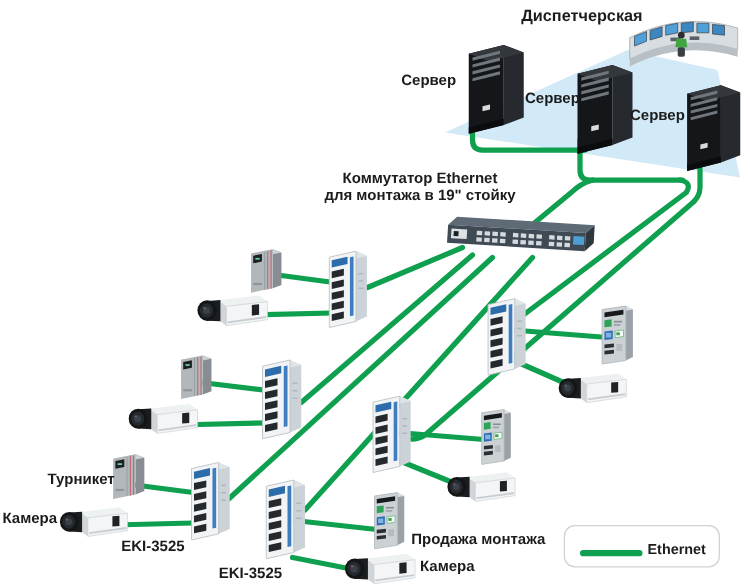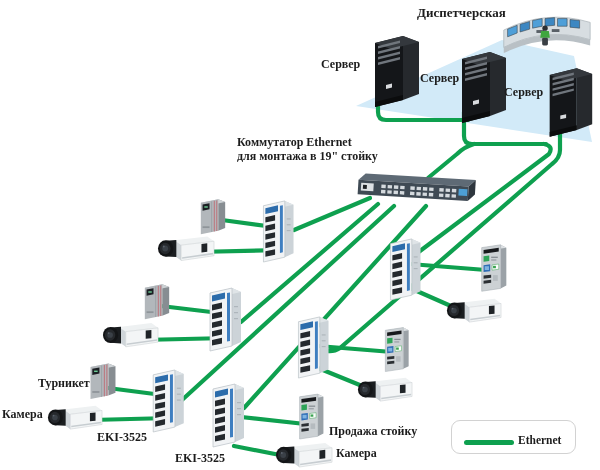--- a/index.html
+++ b/index.html
@@ -1,23 +1,23 @@
 <!DOCTYPE html>
 <html><head>
 <meta charset="utf-8">
 <style>
   html,body{margin:0;padding:0;background:#fff;}
   .stage{position:relative;width:600px;height:470px;background:#ffffff;overflow:hidden;
-         font-family:Liberation Serif, serif;}
+         font-family:Liberation Sans, sans-serif;}
   .layer{position:absolute;left:0;top:0;}
   .dev{position:absolute;}
   .dev svg{display:block;width:100%;height:100%;overflow:visible;}
   .lbl{position:absolute;color:#1c1c1c;font-size:12px;font-weight:700;white-space:nowrap;line-height:1.15;}
   .lbl.big{font-size:13px;}
-  .lbl.center{}
+  .lbl.center{text-align:center;margin-left:19px;}
   .lbl .line{display:block;}
   .legend{position:absolute;left:451px;top:420px;width:125px;height:34px;background:#fff;
           border:1.6px solid #d2d2d2;border-radius:9px;box-sizing:border-box;}
   .legend-line{position:absolute;left:12px;top:19px;width:50px;height:4.5px;border-radius:3px;background:#0ea04f;}
   .legend-text{position:absolute;left:66px;top:13px;font-size:11.5px;font-weight:700;color:#1c1c1c;}
 </style>
 </head>
 <body>
 
 <div class="stage">
@@ -307,21 +307,21 @@
   <div class="lbl" style="left:420px;top:72px">Сервер</div>
   <div class="lbl" style="left:504px;top:86px">Сервер</div>
   <div class="lbl center" style="left:237px;top:136px;width:160px">
     <span class="line">Коммутатор Ethernet</span>
     <span class="line">для монтажа в 19" стойку</span>
   </div>
   <div class="lbl" style="left:38px;top:377px">Турникет</div>
   <div class="lbl" style="left:2px;top:408px">Камера</div>
   <div class="lbl" style="left:97px;top:431px">EKI-3525</div>
   <div class="lbl" style="left:175px;top:452px">EKI-3525</div>
-  <div class="lbl" style="left:329px;top:425px">Продажа стойку</div>
+  <div class="lbl" style="left:329px;top:425px">Продажа монтажа</div>
   <div class="lbl" style="left:336px;top:447px">Камера</div>
 
   <div class="legend">
     <div class="legend-line"></div>
     <div class="legend-text">Ethernet</div>
   </div>
 
 </div>
 
 </body></html>

